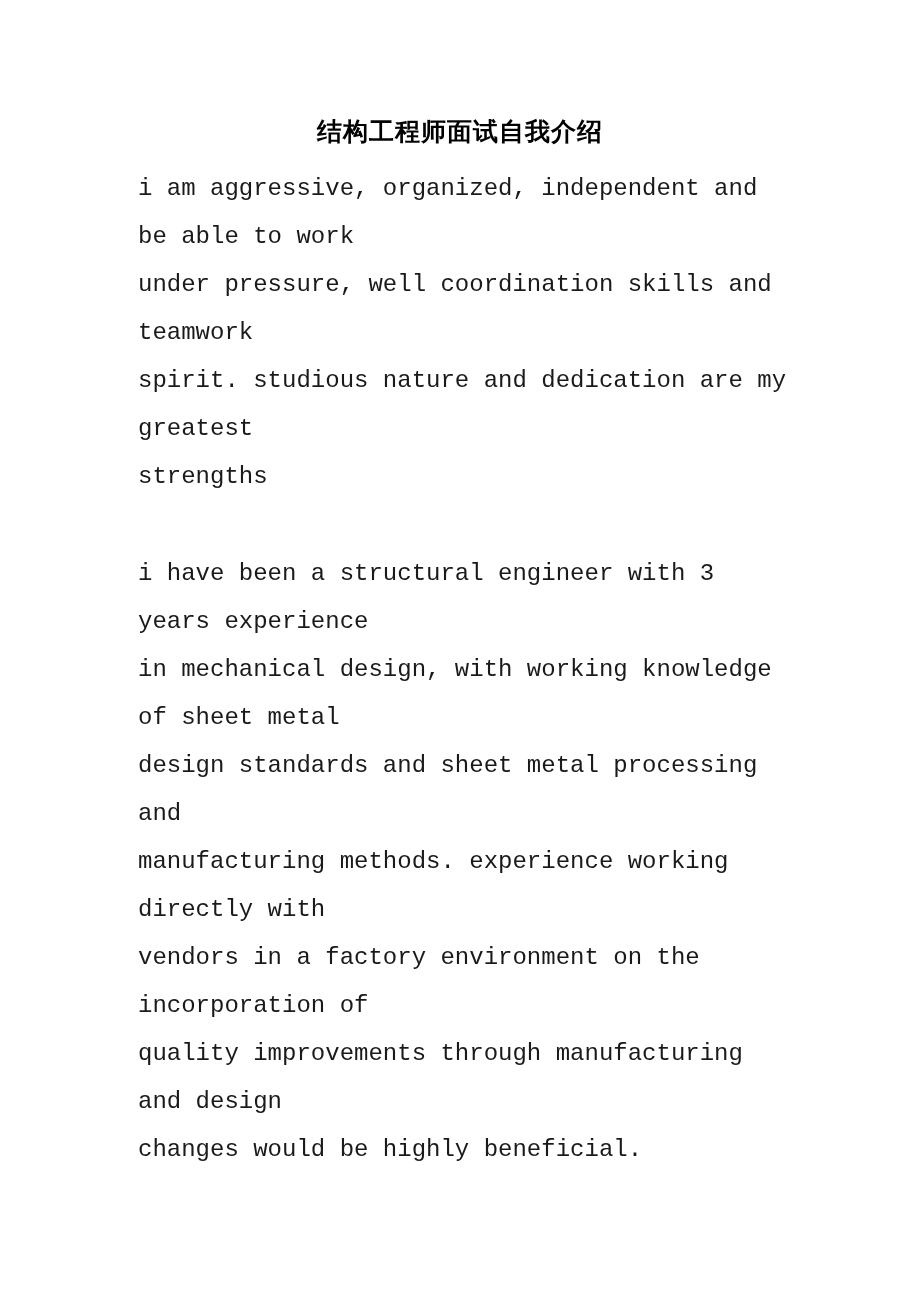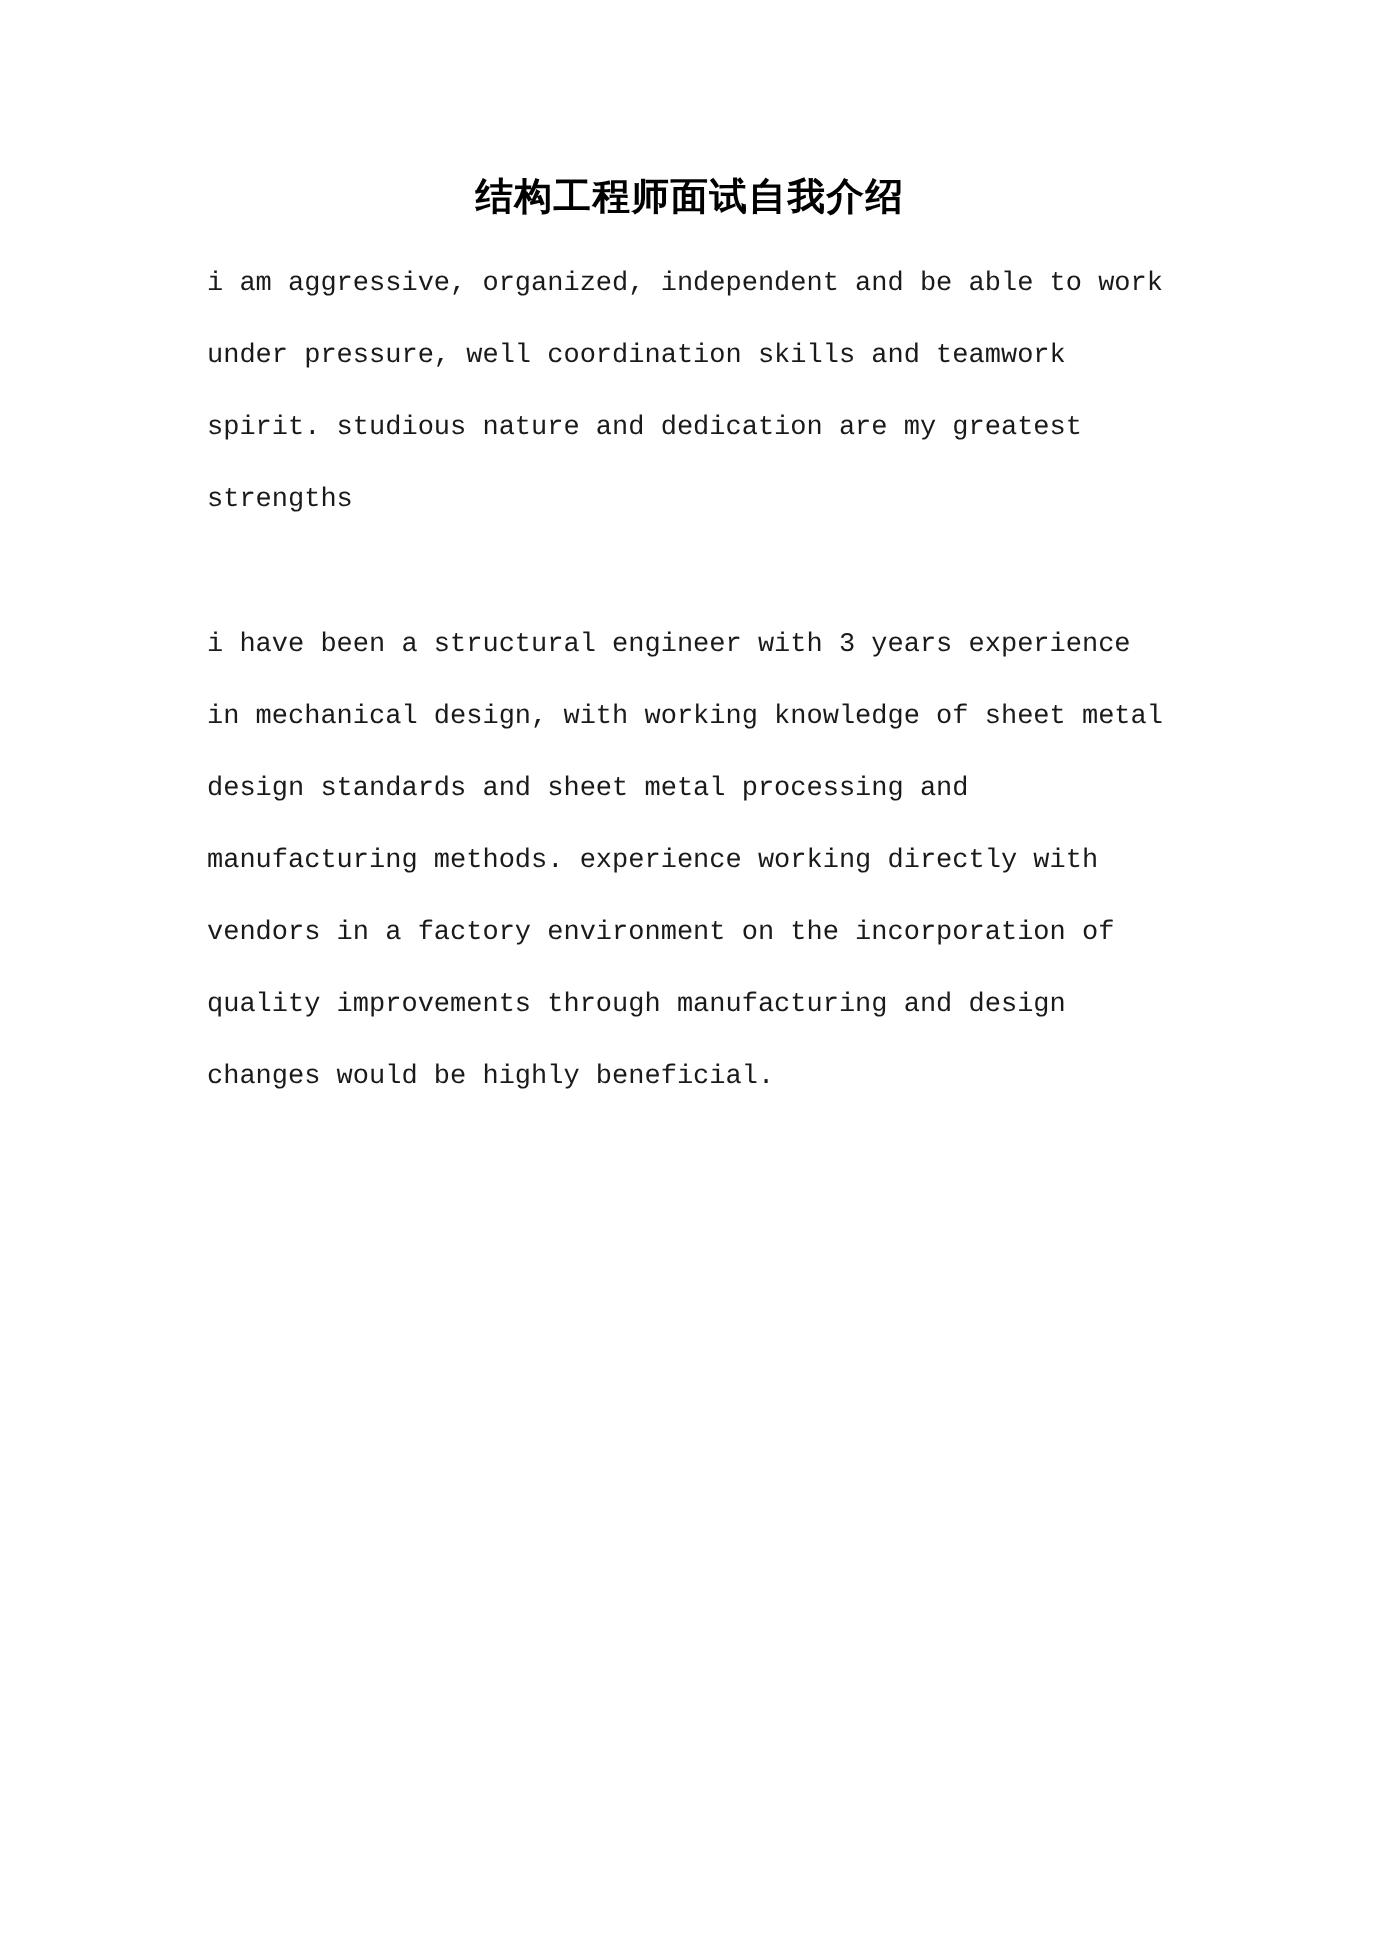--- a/index.html
+++ b/index.html
@@ -30,21 +30,21 @@
     color: #000000;
     letter-spacing: 1px;
   }
   .doc-body {
     margin: 15px 0 0 138px;
     width: 656px;
   }
   .doc-paragraph {
     margin: 0 0 49px 0;
     font-family: "Liberation Mono", "DejaVu Sans Mono", monospace;
-    font-size: 18px;
+    font-size: 24px;
     line-height: 48px;
     color: #1a1a1a;
     white-space: pre-line;
   }
   .doc-paragraph:last-child {
     margin-bottom: 0;
   }
 </style>
 </head>
 <body>

